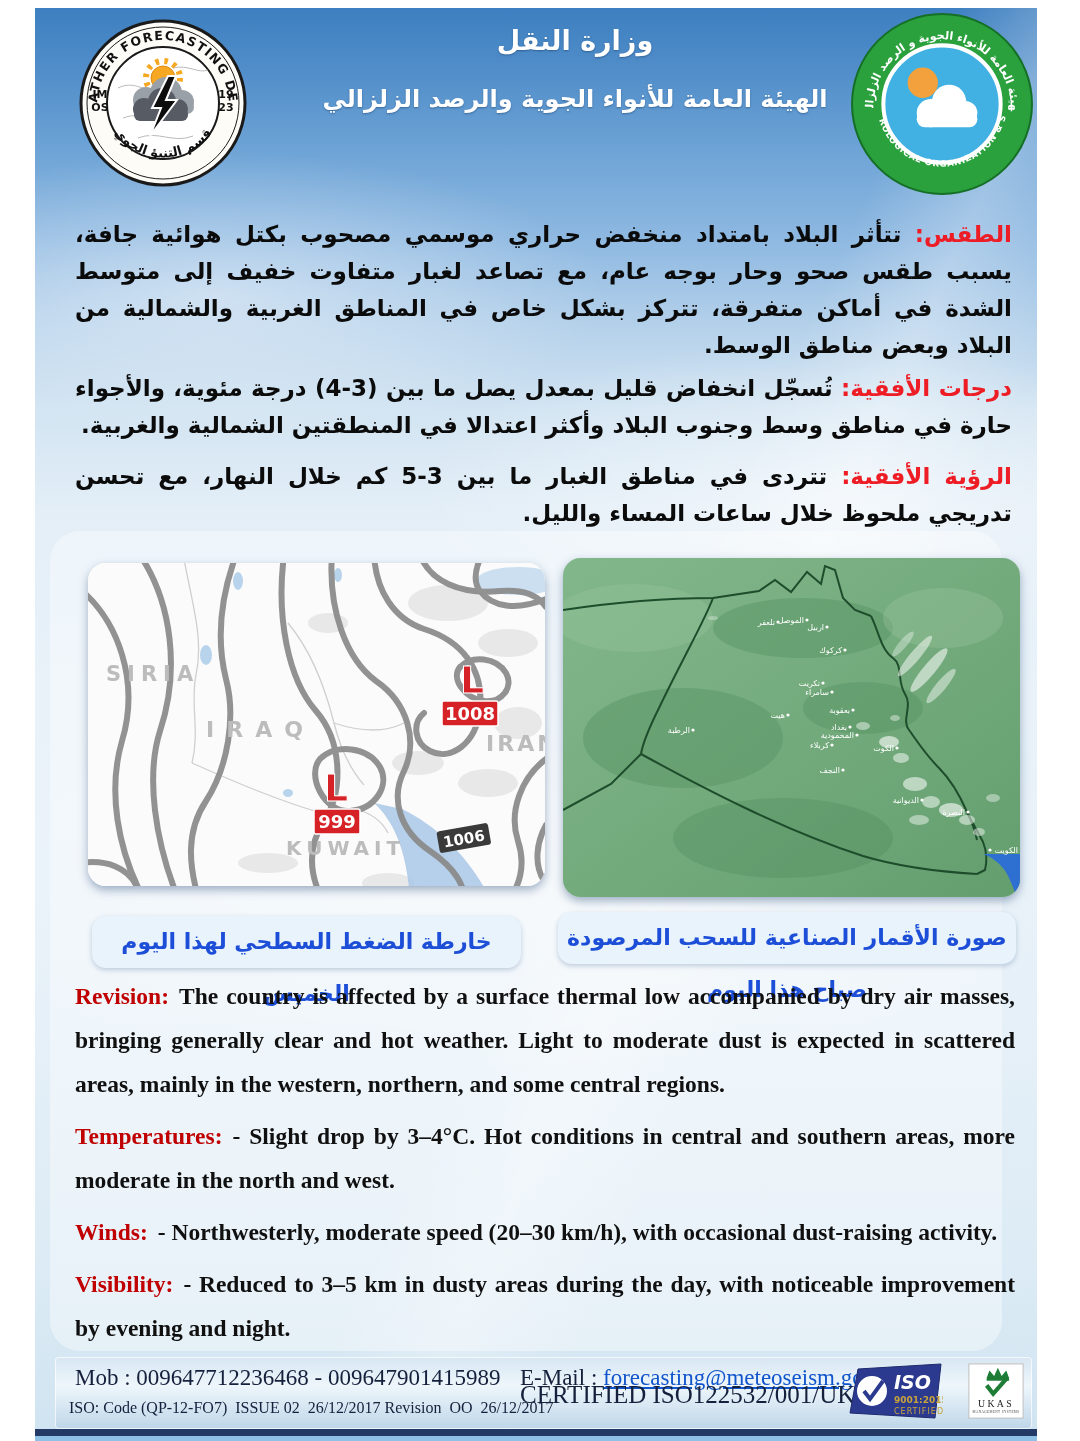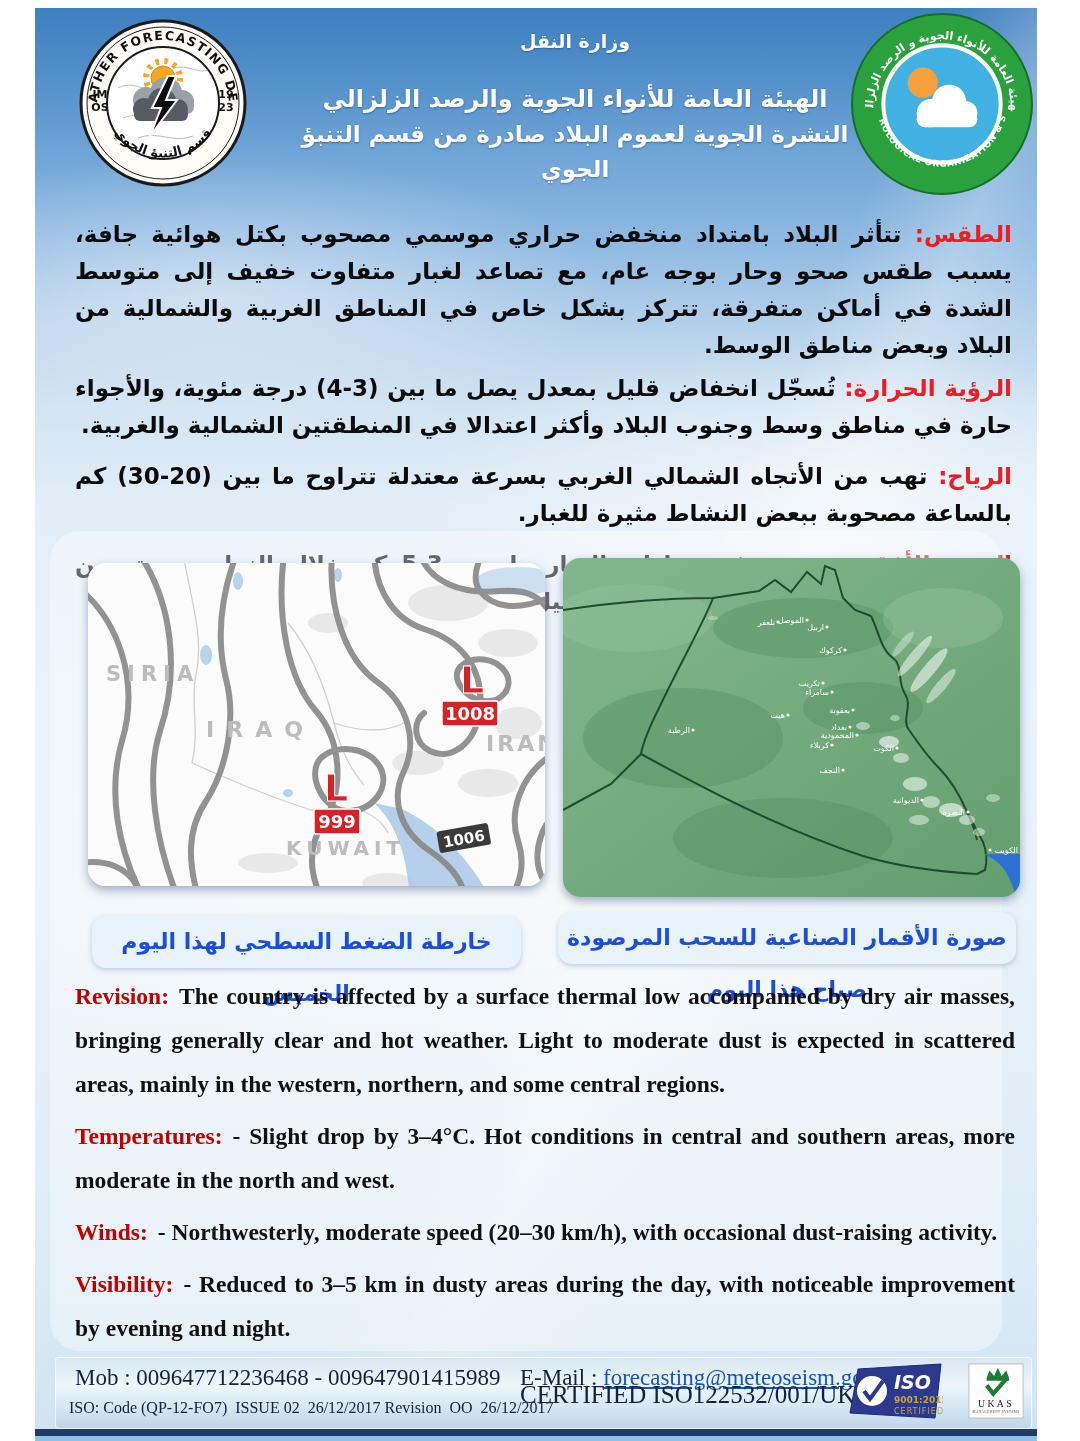--- a/index.html
+++ b/index.html
@@ -7,21 +7,21 @@
         font-family:"DejaVu Sans",sans-serif;}
   .sky{position:absolute;left:35px;top:8px;width:1002px;height:1433px;overflow:hidden;
     background:
       linear-gradient(115deg, rgba(255,255,255,0) 55%, rgba(255,255,255,.28) 62%, rgba(255,255,255,0) 70%),
       radial-gradient(ellipse 600px 220px at 18% 20%, rgba(255,255,255,.45), rgba(255,255,255,0) 65%),
       radial-gradient(ellipse 700px 260px at 80% 34%, rgba(255,255,255,.5), rgba(255,255,255,0) 60%),
       radial-gradient(ellipse 900px 300px at 45% 60%, rgba(255,255,255,.45), rgba(255,255,255,0) 70%),
       linear-gradient(180deg,#3d7fc0 0%,#5490cb 5%,#6ea4d6 10%,#8db8e1 16%,#b3d0ea 22%,#d2e4f2 28%,#e3eef7 35%,#e9f2f9 48%,#e6f0f8 70%,#dcebf5 88%,#cfe3f0 100%);}
   .hdr{position:absolute;left:240px;top:14px;width:600px;text-align:center;color:#ffffff;
        text-shadow:0 1px 2px rgba(20,50,90,.45);font-weight:bold;direction:rtl;}
-  .hl1{font-size:19px;line-height:38px;}
+  .hl1{font-size:27px;line-height:38px;}
   .hl2{font-size:24px;line-height:35px;margin-top:22px;}
   .hl3{font-size:23px;line-height:35px;}
   .hl4{font-size:30px;line-height:46px;}
   .logoL{position:absolute;left:43px;top:10px;width:170px;height:170px;}
   .logoR{position:absolute;left:815px;top:4px;width:184px;height:184px;}
   .arabic{position:absolute;left:40px;top:208px;width:937px;direction:rtl;color:#0b0b0b;}
   .ap{margin:0 0 12px 0;font-size:23px;line-height:37px;font-weight:bold;text-align:justify;}
   .ap.first{margin-bottom:6px;}
   .alabel{color:#ee1c25;}
   .panel{position:absolute;left:15px;top:523px;width:952px;height:820px;
@@ -100,21 +100,20 @@
       <text x="148" y="80" font-size="11" font-weight="bold" text-anchor="middle" fill="#111">19</text>
       <text x="148" y="93" font-size="11" font-weight="bold" text-anchor="middle" fill="#111">23</text>
       <text font-size="13" font-weight="bold" fill="#111111">
         <textPath href="#arcBL" startOffset="50%" text-anchor="middle">قسم التنبؤ الجوي</textPath>
       </text>
     </svg>
 
     <div class="hdr">
       <div class="hl1">وزارة النقل</div>
       <div class="hl2">الهيئة العامة للأنواء الجوية والرصد الزلزالي</div>
-      <div class="hl3">النشرة الجوية لعموم البلاد صادرة من قسم التنبؤ الجوي</div>
     </div>
 
     <svg class="logoR" viewBox="0 0 182 182">
       <defs>
         <path id="arcTR" d="M23,95 A68,68 0 0 1 159,95"></path>
         <path id="arcBR" d="M28,104 A65,65 0 0 0 154,104"></path>
       </defs>
       <circle cx="91" cy="91" r="89" fill="#2aa13d" stroke="#156f26" stroke-width="2"></circle>
       <circle cx="91" cy="91" r="58" fill="#41b1e3" stroke="#ffffff" stroke-width="4"></circle>
       <circle cx="72" cy="70" r="15" fill="#f2a13c"></circle>
@@ -127,22 +126,21 @@
       <text font-size="11" font-weight="bold" fill="#ffffff">
         <textPath href="#arcTR" startOffset="50%" text-anchor="middle">الهيئة العامة للأنواء الجوية و الرصد الزلزالي</textPath>
       </text>
       <text font-size="8.5" font-weight="bold" letter-spacing=".8" fill="#ffffff">
         <textPath href="#arcBR" startOffset="50%" text-anchor="middle">IRAQ METEOROLOGICAL ORGANIZATION &amp; SEISMOLOGY</textPath>
       </text>
     </svg>
 
     <div class="arabic">
       <p class="ap first"><span class="alabel">الطقس:</span> <span>تتأثر البلاد بامتداد منخفض حراري موسمي مصحوب بكتل هوائية جافة، يسبب طقس صحو وحار بوجه عام، مع تصاعد لغبار متفاوت خفيف إلى متوسط الشدة في أماكن متفرقة، تتركز بشكل خاص في المناطق الغربية والشمالية من البلاد وبعض مناطق الوسط.</span></p>
-      <p class="ap"><span class="alabel">الرؤية الحرارة:</span> <span>تُسجّل انخفاض قليل بمعدل يصل ما بين (3-4) درجة مئوية، والأجواء حارة في مناطق وسط وجنوب البلاد وأكثر اعتدالا في المنطقتين الشمالية والغربية.</span></p>
-      <p class="ap" style="margin-top:14px"><span class="alabel">الرياح:</span> <span>تهب من الأتجاه الشمالي الغربي بسرعة معتدلة تتراوح ما بين (20-30) كم بالساعة مصحوبة ببعض النشاط مثيرة للغبار.</span></p>
+      <p class="ap"><span class="alabel">درجات الأفقية:</span> <span>تُسجّل انخفاض قليل بمعدل يصل ما بين (3-4) درجة مئوية، والأجواء حارة في مناطق وسط وجنوب البلاد وأكثر اعتدالا في المنطقتين الشمالية والغربية.</span></p>
       <p class="ap" style="margin-top:14px"><span class="alabel">الرؤية الأفقية:</span> <span>تتردى في مناطق الغبار ما بين 3-5 كم خلال النهار، مع تحسن تدريجي ملحوظ خلال ساعات المساء والليل.</span></p>
     </div>
 
     <div class="panel"></div>
 
     <div class="mapshell mapL">
       <svg viewBox="0 0 457 337" width="457" height="337">
         <rect width="457" height="337" fill="#fbfbfb"></rect>
         <g fill="#e8e8e8">
           <ellipse cx="360" cy="40" rx="40" ry="18"></ellipse>

